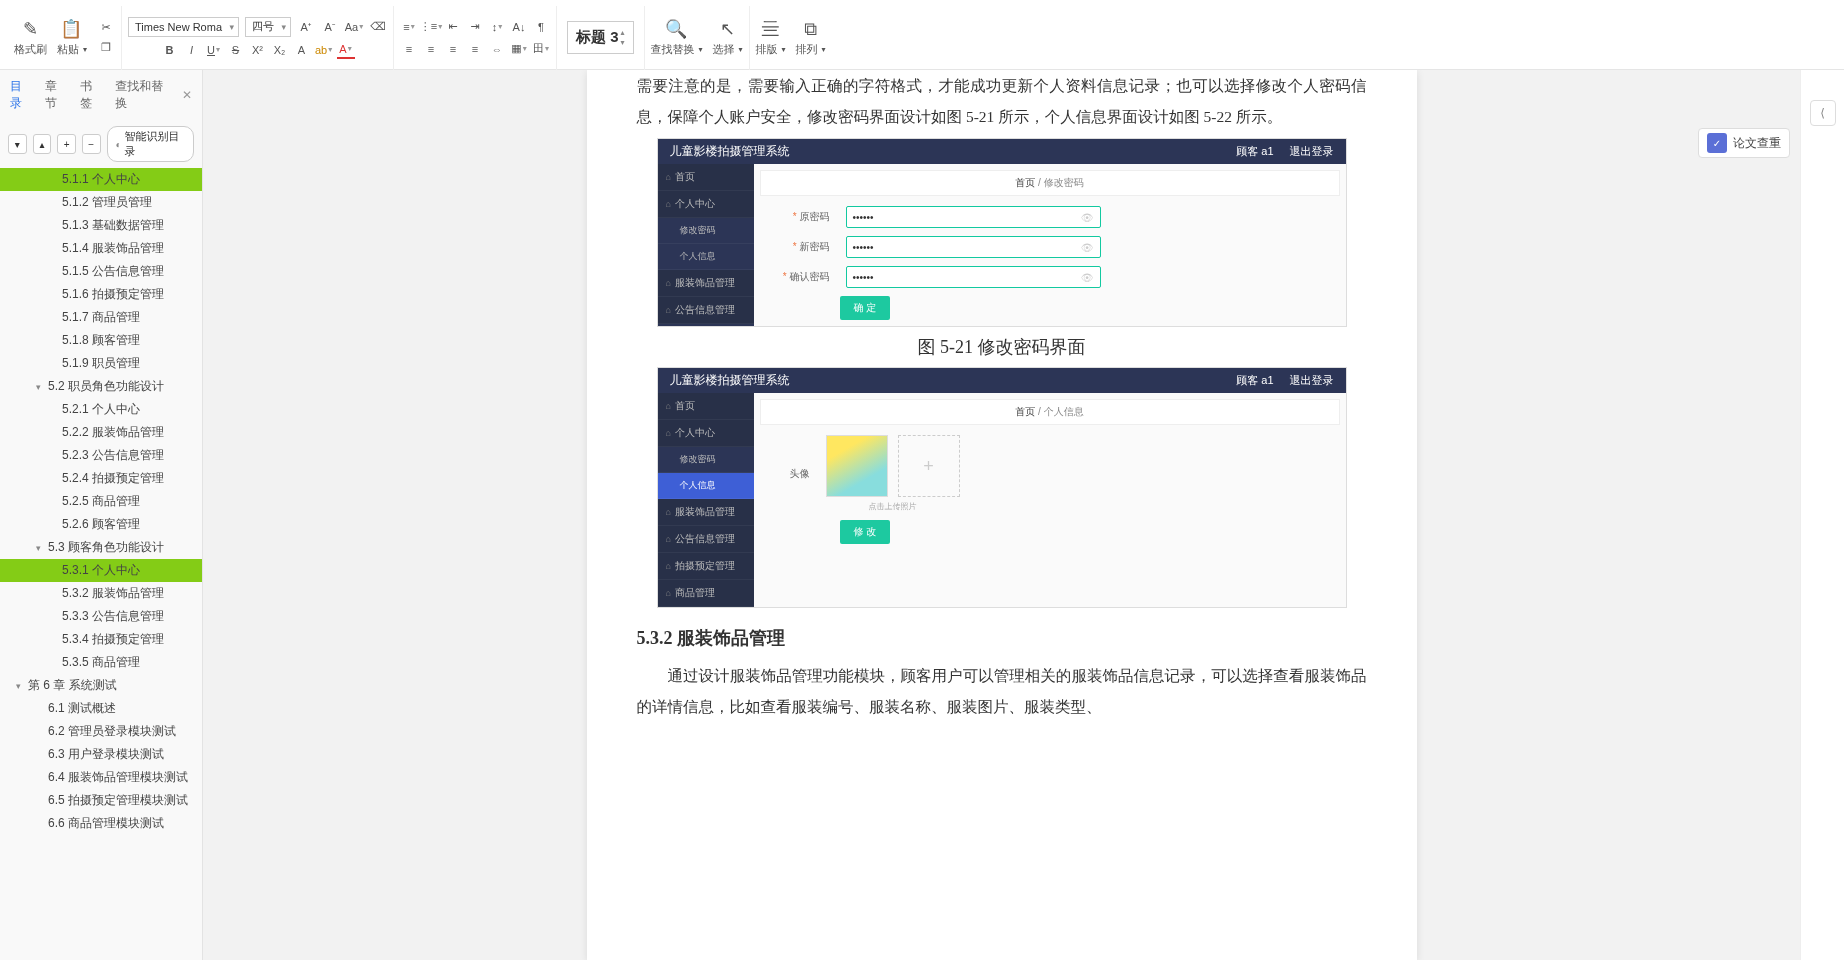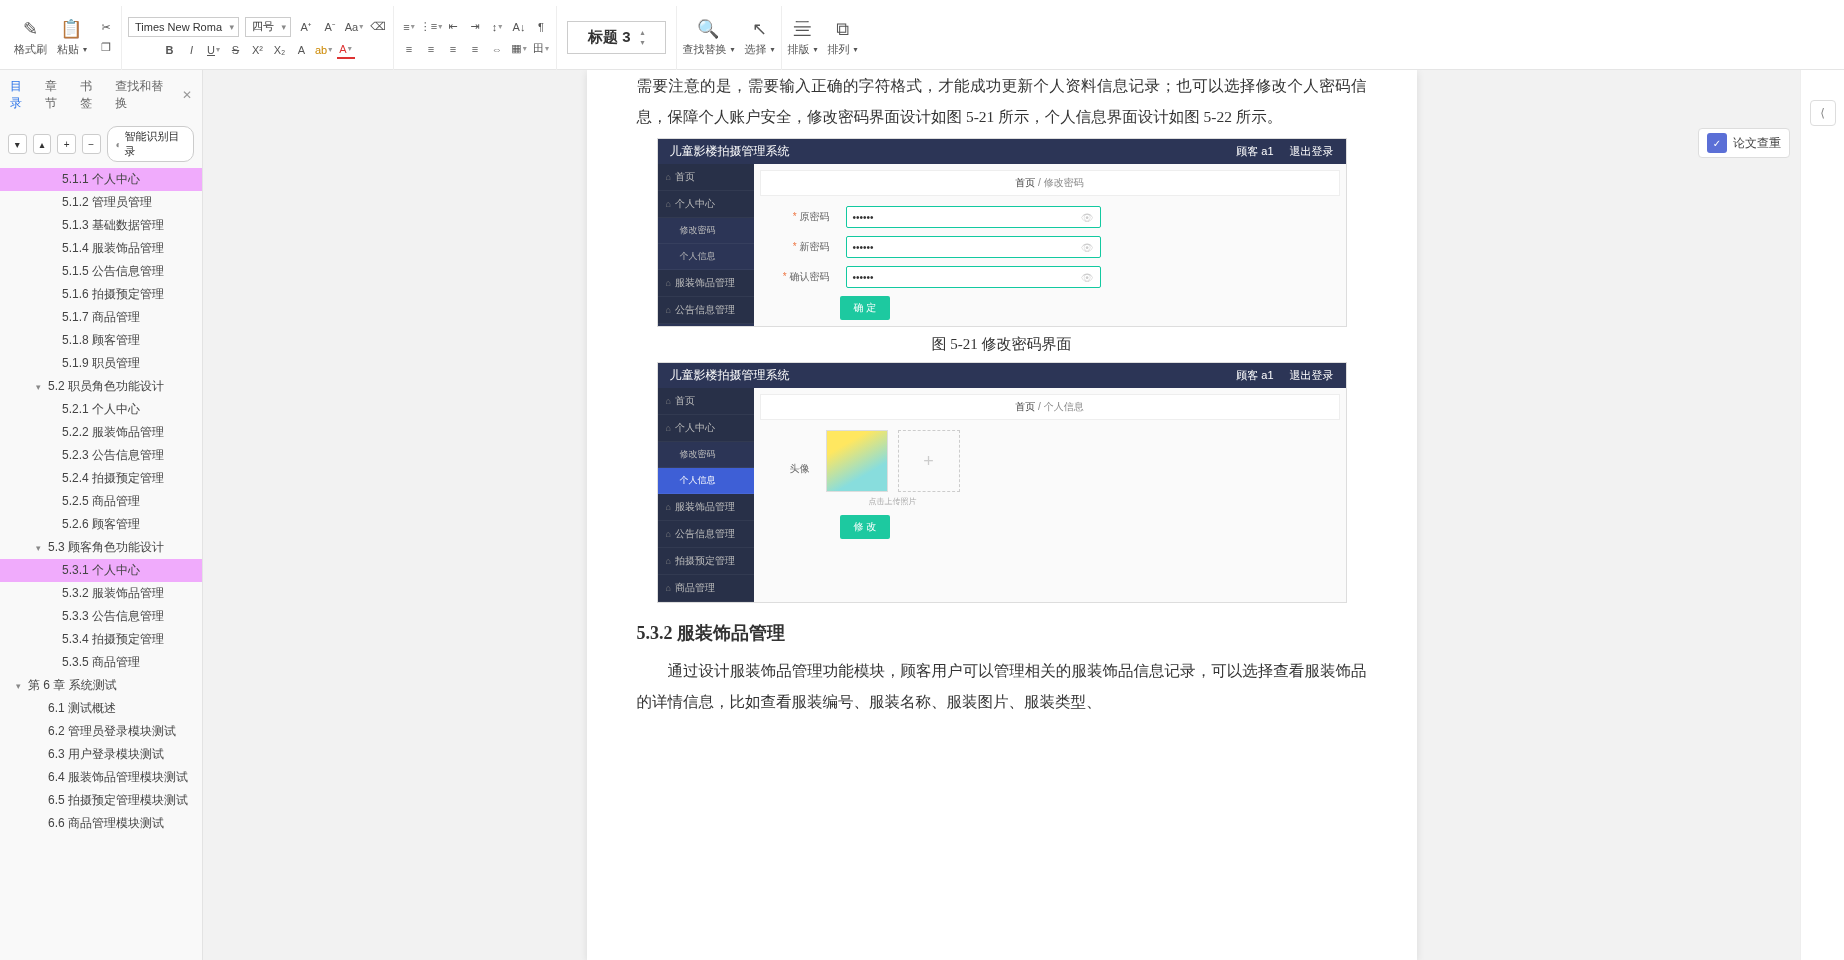--- a/index.html
+++ b/index.html
@@ -20,21 +20,21 @@
 .ribbon-label { font-size: 11px; color: #555; }
 
 .select-font { display: flex; gap: 6px; margin-bottom: 4px; align-items: center; }
 .select-box { border: 1px solid #ccc; height: 20px; padding: 0 16px 0 6px; display: flex; align-items: center; font-size: 11px; position: relative; background: #fff; min-width: 90px; }
 .select-box.sm { min-width: 40px; }
 .select-box::after { content: "▾"; position: absolute; right: 4px; font-size: 9px; color: #888; }
 .mini-btn { width: 18px; height: 18px; display: flex; align-items: center; justify-content: center; font-size: 11px; color: #555; cursor: pointer; }
 .row-flex { display: flex; gap: 4px; align-items: center; }
 .mini-btn.dd::after { content: "▾"; font-size: 8px; margin-left: 1px; color: #999; }
 
-.style-box { border: 1px solid #ccc; padding: 6px 20px; display: flex; align-items: center; gap: 10px; margin: 16px 4px; }
+.style-box { border: 1px solid #ccc; padding: 6px 8px; display: flex; align-items: center; gap: 2px; margin: 16px 4px; }
 .style-text { font-size: 15px; font-weight: bold; }
 .style-ctrl { display: flex; flex-direction: column; gap: 1px; }
 .style-ctrl span { font-size: 8px; color: #888; cursor: pointer; }
 
 
 .body-area { display: flex; flex: 1; overflow: hidden; }
 
 .nav-panel { width: 203px; background: #f9f9f9; border-right: 1px solid #e3e3e3; display: flex; flex-direction: column; }
 .nav-tabs { display: flex; gap: 14px; padding: 8px 10px; font-size: 12px; color: #666; align-items: center; }
 .nav-tabs span { cursor: pointer; }
@@ -42,31 +42,31 @@
 .nav-tabs .close { margin-left: auto; color: #999; }
 .nav-ctrl { display: flex; gap: 6px; padding: 6px 8px; align-items: center; }
 .ctrl-btn { width: 20px; height: 20px; border: 1px solid #ccc; border-radius: 3px; display: flex; align-items: center; justify-content: center; font-size: 10px; background: #fff; cursor: pointer; }
 .smart-btn { border: 1px solid #ccc; border-radius: 10px; padding: 2px 8px; font-size: 11px; display: flex; align-items: center; gap: 3px; background: #fff; cursor: pointer; }
 .smart-btn::before { content: "◐"; font-size: 10px; color: #888; }
 
 .toc { flex: 1; overflow-y: auto; font-size: 12px; color: #444; padding-bottom: 20px; }
 .toc::-webkit-scrollbar { width: 6px; }
 .toc::-webkit-scrollbar-thumb { background: #ccc; border-radius: 3px; }
 .toc-item { padding: 3px 0 3px 10px; cursor: pointer; display: flex; align-items: center; white-space: nowrap; overflow: hidden; }
-.toc-item.active { background: #f0abfc; }
+.toc-item.active { background: #84cc16; }
 .toc-caret { width: 12px; font-size: 9px; color: #888; }
 .toc-item.l1 { padding-left: 16px; }
 .toc-item.l2 { padding-left: 36px; }
 .toc-item.l3 { padding-left: 50px; }
 
 .doc-scroll { flex: 1; background: #f2f2f2; overflow-y: auto; display: flex; justify-content: center; }
 .page { width: 830px; background: #fff; box-shadow: 0 2px 8px rgba(0,0,0,0.1); padding: 0 50px 40px; margin-top: 0; }
 .page p.body { font-size: 15.5px; line-height: 2; text-align: justify; font-family: "SimSun", serif; margin-bottom: 4px; }
 .page p.body:first-child { text-indent: 0; font-family: Liberation Serif, serif; }
-.caption { text-align: center; font-size: 15px; margin: 8px 0; font-family: "SimSun", serif; }
+.caption { text-align: center; font-size: 18px; margin: 8px 0; font-family: "SimSun", serif; }
 .page h3 { font-size: 18px; font-weight: bold; margin: 18px 0 10px; font-family: "SimSun", serif; }
 .page p.indent { text-indent: 2em; }
 
 .shot { border: 1px solid #ddd; margin: 6px auto; width: 690px; }
 .shot-hdr { background: #2c3556; color: #fff; font-size: 12px; padding: 4px 12px; display: flex; align-items: center; }
 .shot-hdr .right { margin-left: auto; font-size: 11px; display: flex; gap: 16px; }
 .shot-body { display: flex; min-height: 150px; }
 .shot-side { width: 96px; background: #2c3556; color: #bbb; font-size: 10px; }
 .side-it { padding: 6px 8px; border-bottom: 1px solid rgba(255,255,255,0.05); display: flex; align-items: center; gap: 4px; }
 .side-it.s1 { background: #283048; }

